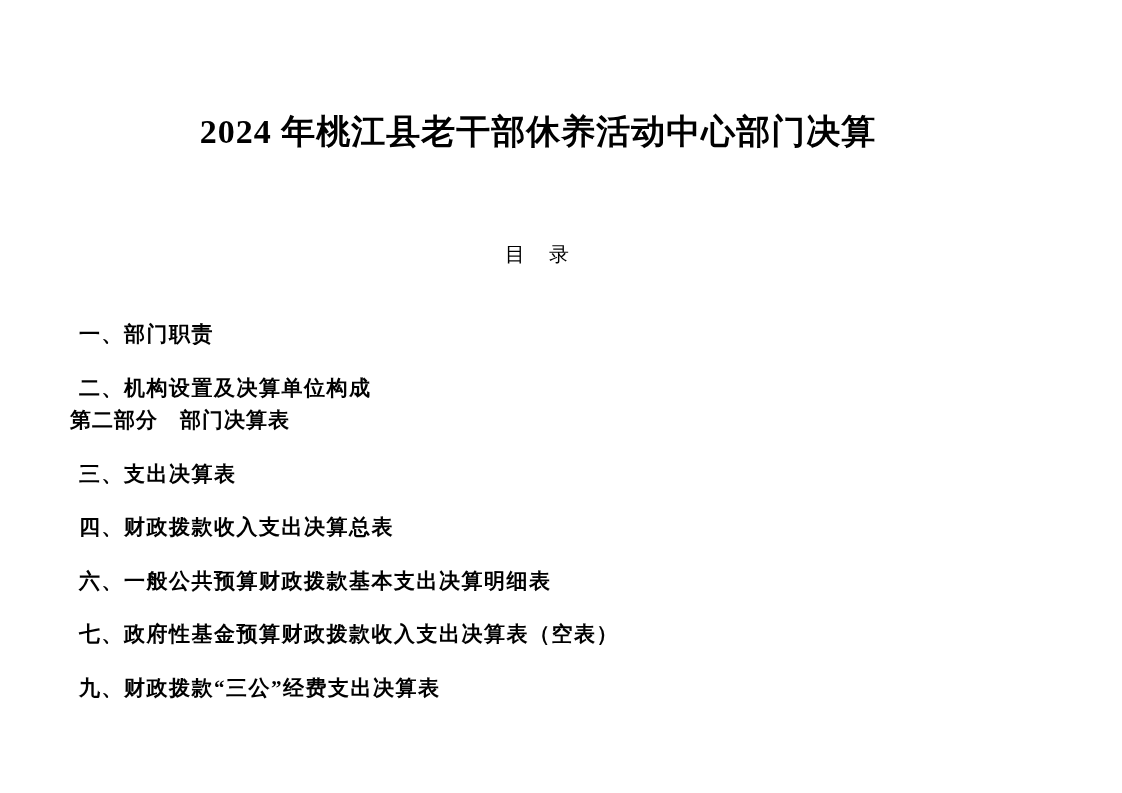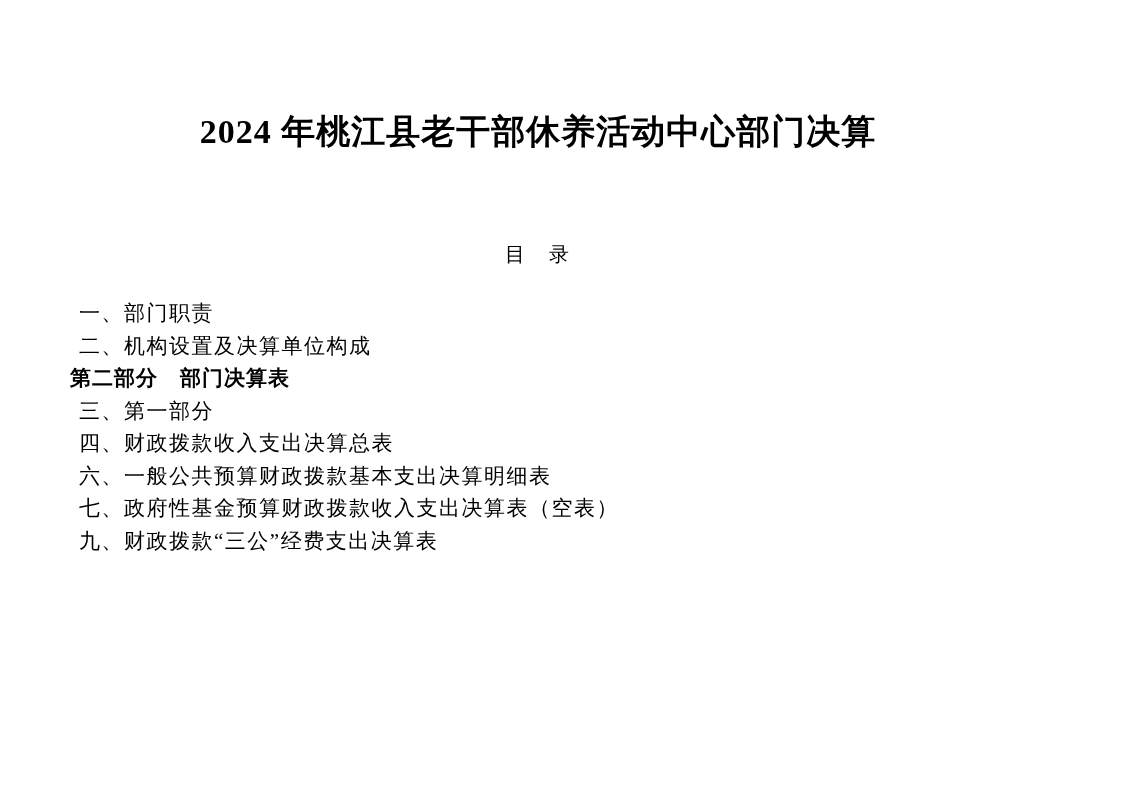--- a/index.html
+++ b/index.html
@@ -53,37 +53,38 @@
     line-height: 32.5px;
     letter-spacing: 1.5px;
     white-space: pre;
   }
   .toc-line.section {
     font-weight: bold;
     letter-spacing: 1px;
     padding-left: 0;
   }
   .toc-line.entry {
-    font-weight: normal;
+    font-weight: bold;
     padding-left: 9px;
+    margin-top: 21px;
   }
 </style>
 </head>
 <body>
 
 <div class="doc-page">
 
   <h1 class="doc-title">2024 年桃江县老干部休养活动中心部门决算</h1>
 
   <h2 class="toc-heading">目　录</h2>
 
   <div class="toc-list">
     <div class="toc-line entry">一、部门职责</div>
     <div class="toc-line entry">二、机构设置及决算单位构成</div>
     <div class="toc-line section">第二部分　部门决算表</div>
-    <div class="toc-line entry">三、第一部分</div>
+    <div class="toc-line entry">三、支出决算表</div>
     <div class="toc-line entry">四、财政拨款收入支出决算总表</div>
     <div class="toc-line entry">六、一般公共预算财政拨款基本支出决算明细表</div>
     <div class="toc-line entry">七、政府性基金预算财政拨款收入支出决算表（空表）</div>
     <div class="toc-line entry">九、财政拨款“三公”经费支出决算表</div>
   </div>
 
 </div>
 
 </body></html>

